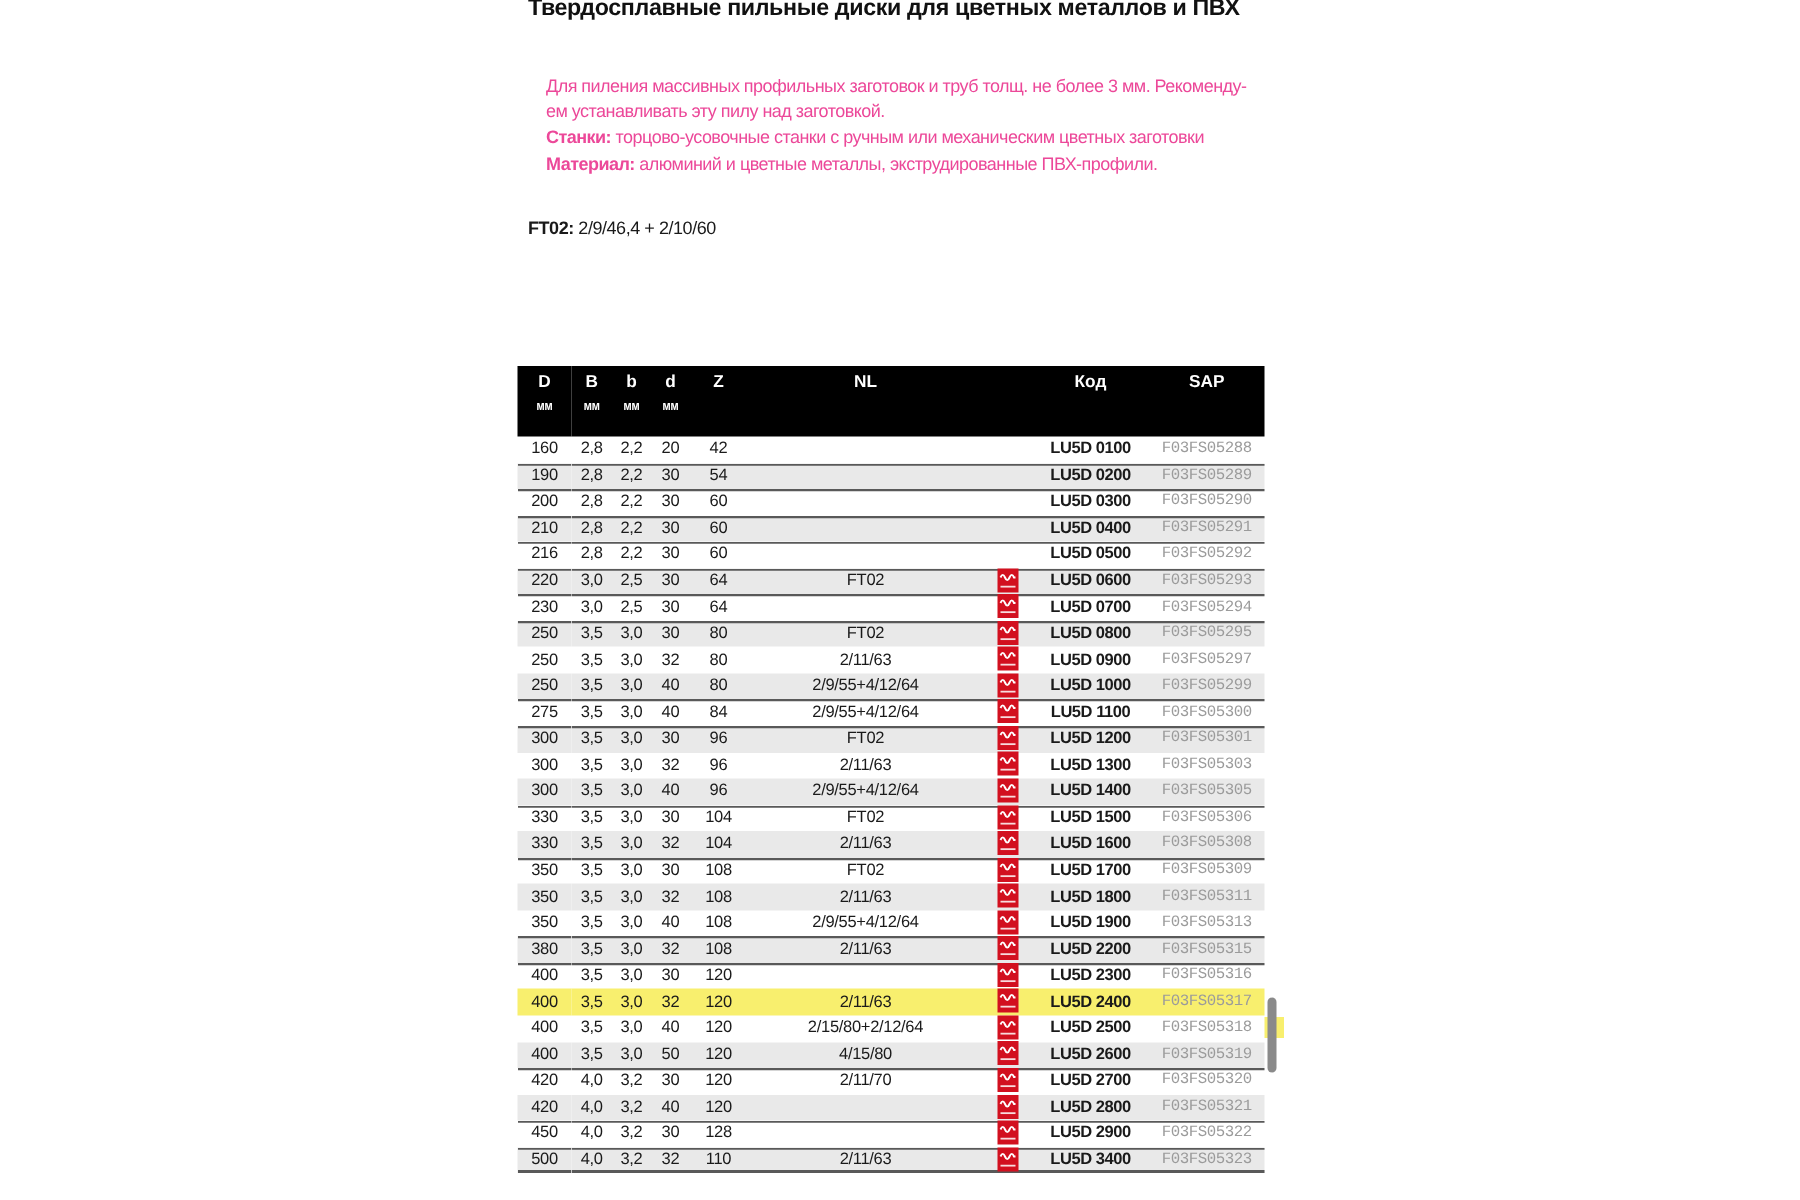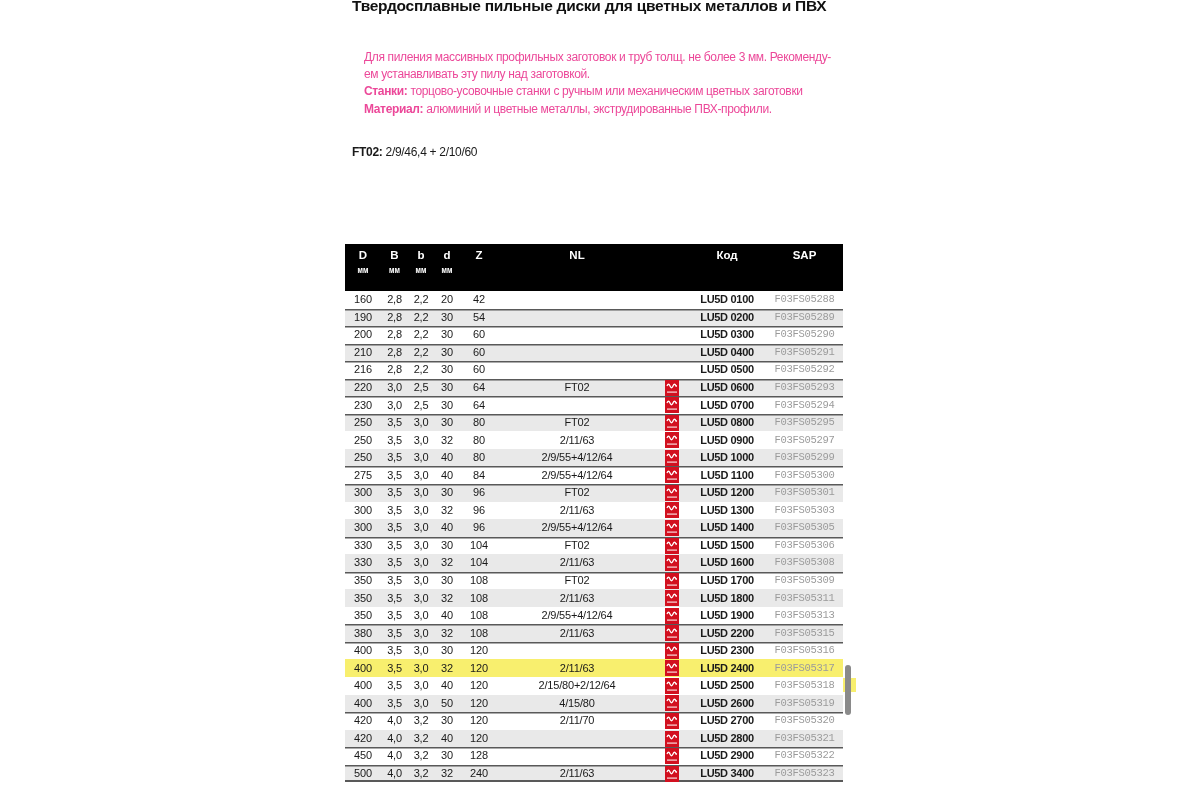--- a/index.html
+++ b/index.html
@@ -508,21 +508,21 @@
                 <rect x="2" y="11.5" width="10" height="1.2" fill="#ffffff" opacity="0.85"></rect>
               </svg></span></td>
           <td class="code">LU5D 2900</td>
           <td class="sap">F03FS05322</td>
         </tr>
         <tr class="group-start">
           <td>500</td>
           <td>4,0</td>
           <td>3,2</td>
           <td>32</td>
-          <td>240</td>
+          <td>110</td>
           <td>2/11/63</td>
           <td><span class="wave-icon"><svg viewBox="0 0 14 16">
                 <path d="M2 6 Q3.5 2.5 5 6 T8 6 T11 6 L12 6" fill="none" stroke="#ffffff" stroke-width="1.3"></path>
                 <rect x="2" y="11.5" width="10" height="1.2" fill="#ffffff" opacity="0.85"></rect>
               </svg></span></td>
           <td class="code">LU5D 3400</td>
           <td class="sap">F03FS05323</td>
         </tr>
       </tbody>
   </table>

